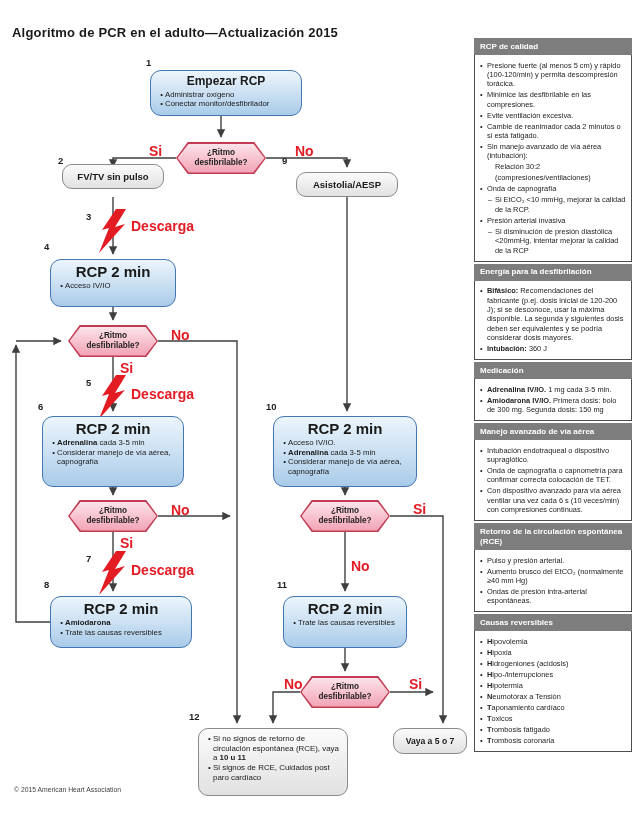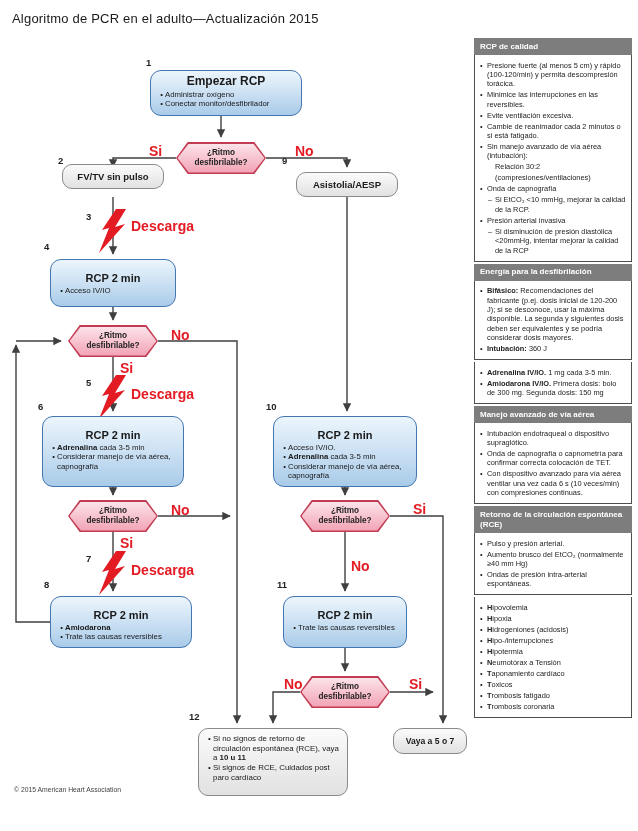--- a/index.html
+++ b/index.html
@@ -1,27 +1,27 @@
 <!DOCTYPE html>
 <html><head>
 <meta charset="utf-8">
 <style>
   html,body{margin:0;padding:0;background:#fff;}
   #canvas{position:relative;width:638px;height:831px;background:#fff;overflow:hidden;
           font-family:"Liberation Sans","DejaVu Sans",sans-serif;color:#1a1a1a;}
   .abs{position:absolute;box-sizing:border-box;}
-  #page-title{left:12px;top:11px;font-size:13px;font-weight:normal;letter-spacing:.2px;text-align:center;}
+  #page-title{left:12px;top:25px;font-size:13px;font-weight:bold;letter-spacing:.2px;text-align:center;}
   #footer{left:14px;top:786px;font-size:6.8px;color:#444;}
   
   .node{position:absolute;box-sizing:border-box;}
   .blue{background:linear-gradient(180deg,#ecf5fc 0%,#cfe3f4 45%,#a9cbe9 100%);
         border:1.6px solid #4477b0;border-radius:11px;}
   .gray{background:linear-gradient(180deg,#fbfbfb 0%,#e1e1e1 100%);
         border:1.4px solid #8a8a8a;border-radius:10px;}
-  .btitle{font-weight:bold;font-size:11px;text-align:center;margin-top:12px;line-height:1.15;}
+  .btitle{font-weight:bold;font-size:15px;text-align:center;margin-top:3px;line-height:1.15;}
   .big .btitle{font-size:12px;margin-top:4px;}
   .bullets{font-size:7.8px;padding:1px 4px 2px 7px;line-height:1.22;}
   .b-row{display:flex;}
   .b-dot{width:7px;flex:none;text-align:center;}
   .b-tx{flex:1;}
   .center-label{display:flex;align-items:center;justify-content:center;height:100%;
                 font-weight:bold;font-size:9.5px;text-align:center;}
   .vaya .center-label{font-size:8.6px;}
   .step-num{position:absolute;font-weight:bold;font-size:9.5px;color:#222;}
   .rlabel{position:absolute;color:#e31b23;font-weight:bold;font-size:14px;}
@@ -264,21 +264,21 @@
   <div id="sidebar">
       <div class="sb-section">
         <div class="sb-head">RCP de calidad</div>
         <div class="sb-body">
           <div class="sb-item">
             <span class="sb-bullet">•</span>
             <span class="sb-text"><span>Presione fuerte (al menos 5 cm) y rápido (100-120/min) y permita descompresión torácica.</span></span>
           </div>
           <div class="sb-item">
             <span class="sb-bullet">•</span>
-            <span class="sb-text"><span>Minimice las interrupciones en las reversibles.</span></span>
+            <span class="sb-text"><span>Minimice las desfibrilable en las compresiones.</span></span>
           </div>
           <div class="sb-item">
             <span class="sb-bullet">•</span>
             <span class="sb-text"><span>Evite ventilación excesiva.</span></span>
           </div>
           <div class="sb-item">
             <span class="sb-bullet">•</span>
             <span class="sb-text"><span>Cambie de reanimador cada 2 minutos o si está fatigado.</span></span>
           </div>
           <div class="sb-item">
@@ -318,20 +318,21 @@
             <span class="sb-bullet">•</span>
             <span class="sb-text"><span></span><b>Bifásico:</b><span> Recomendaciones del fabricante (p.ej. dosis inicial de 120-200 J); si se desconoce, usar la máxima disponible. La segunda y siguientes dosis deben ser equivalentes y se podría considerar dosis mayores.</span></span>
           </div>
           <div class="sb-item">
             <span class="sb-bullet">•</span>
             <span class="sb-text"><span></span><b>Intubación:</b><span> 360 J</span></span>
           </div>
         </div>
       </div>
       <div class="sb-section">
+        <div class="sb-head">Medicación</div>
         <div class="sb-body">
           <div class="sb-item">
             <span class="sb-bullet">•</span>
             <span class="sb-text"><span></span><b>Adrenalina IV/IO.</b><span> 1 mg cada 3-5 min.</span></span>
           </div>
           <div class="sb-item">
             <span class="sb-bullet">•</span>
             <span class="sb-text"><span></span><b>Amiodarona IV/IO.</b><span> Primera dosis: bolo de 300 mg. Segunda dosis: 150 mg</span></span>
           </div>
         </div>
@@ -364,20 +365,21 @@
             <span class="sb-bullet">•</span>
             <span class="sb-text"><span>Aumento brusco del EtCO₂ (normalmente ≥40 mm Hg)</span></span>
           </div>
           <div class="sb-item">
             <span class="sb-bullet">•</span>
             <span class="sb-text"><span>Ondas de presión intra-arterial espontáneas.</span></span>
           </div>
         </div>
       </div>
       <div class="sb-section">
+        <div class="sb-head">Causas reversibles</div>
         <div class="sb-body">
           <div class="sb-item">
             <span class="sb-bullet">•</span>
             <span class="sb-text"><span></span><b>H</b><span>ipovolemia</span></span>
           </div>
           <div class="sb-item">
             <span class="sb-bullet">•</span>
             <span class="sb-text"><span></span><b>H</b><span>ipoxia</span></span>
           </div>
           <div class="sb-item">

